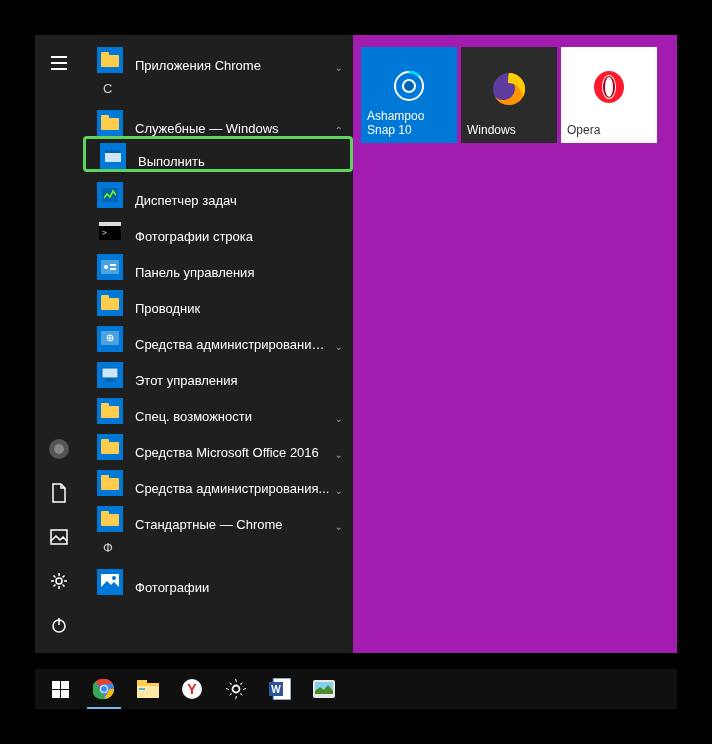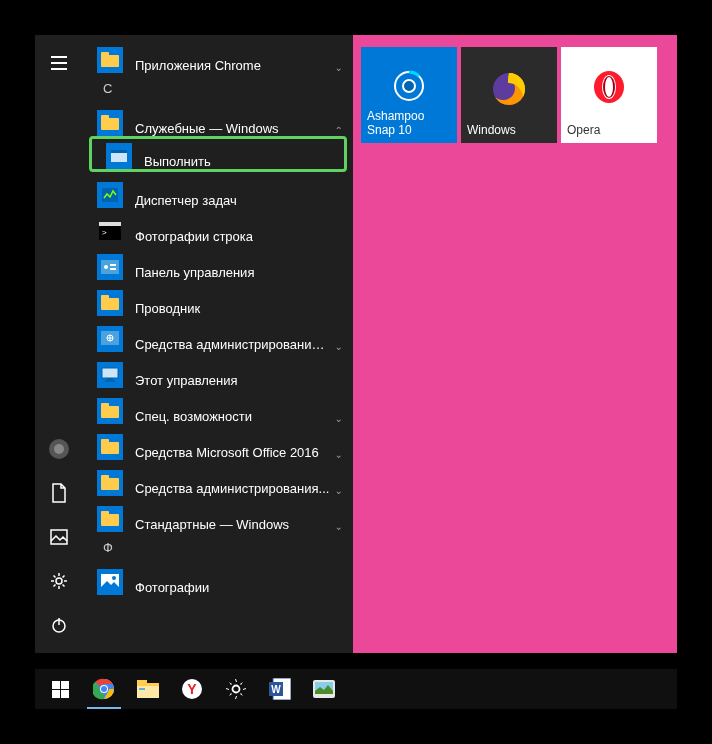--- a/index.html
+++ b/index.html
@@ -16,22 +16,22 @@
 .letter-header{color:#ccc;font-size:13px;padding:8px 0 4px 20px}
 .app-item{display:flex;align-items:flex-end;height:36px;padding:0 10px 0 14px;color:#fff;font-size:13px;cursor:pointer;position:relative}
 .app-icon{width:26px;height:26px;margin-right:12px;display:flex;align-items:center;justify-content:center;flex-shrink:0}
 .folder-icon{background:#0078d7;position:relative}
 .folder-icon::before{content:"";position:absolute;width:18px;height:12px;background:#ffcc4d;border-radius:1px;top:8px;left:4px}
 .folder-icon::after{content:"";position:absolute;width:8px;height:4px;background:#ffcc4d;border-radius:1px 1px 0 0;top:5px;left:4px}
 .tile-icon{background:#0078d7}
 .app-label{flex:1;white-space:nowrap;overflow:hidden;text-overflow:ellipsis}
 .chevron{color:#999;font-size:10px;margin-left:4px}
 .sub-item{padding-left:14px}
-.highlighted{border:3px solid #5fd35f;border-radius:4px;margin:0 6px}
-.tiles-area{flex:1;background:#ec4899;padding:12px 8px}
+.highlighted{border:3px solid #5fd35f;border-radius:4px;margin:0 0}
+.tiles-area{flex:1;background:#a21caf;padding:12px 8px}
 .tiles-row{display:flex;gap:4px}
 .tile{width:96px;height:96px;display:flex;flex-direction:column;justify-content:flex-end;padding:6px;color:#fff;font-size:12px;cursor:pointer;position:relative}
 .tile-blue{background:#0078d7}
 .tile-dark{background:#2b2b2b}
 .tile-white{background:#fff;color:#333}
 .tile-ico{position:absolute;top:22px;left:50%;transform:translateX(-50%)}
 .taskbar{position:absolute;left:35px;bottom:35px;width:642px;height:40px;background:#101010;display:flex;align-items:center;padding:0 4px;gap:2px}
 .tb-btn{width:42px;height:40px;display:flex;align-items:center;justify-content:center;cursor:pointer;position:relative}
 .tb-active::after{content:"";position:absolute;bottom:0;left:4px;right:4px;height:2px;background:#76b9ed}
 .win-logo{display:grid;grid-template-columns:8px 8px;grid-template-rows:8px 8px;gap:1px}
@@ -182,21 +182,21 @@
     </div>
 
     <div class="app-item">
       <div class="app-icon folder-icon"></div>
       <span class="app-label">Средства администрирования...</span>
       <span class="chevron">⌄</span>
     </div>
 
     <div class="app-item">
       <div class="app-icon folder-icon"></div>
-      <span class="app-label">Стандартные — Windows</span>
+      <span class="app-label">Стандартные — Chrome</span>
       <span class="chevron">⌄</span>
     </div>
 
     <div class="letter-header">Ф</div>
 
     <div class="app-item">
       <div class="app-icon tile-icon">
         <svg width="18" height="16" viewBox="0 0 18 16">
             <rect width="18" height="16" fill="#fff"></rect>
             <path d="M0 13l6-6 4 4 3-3 5 5v3H0z" fill="#0078d7"></path>

